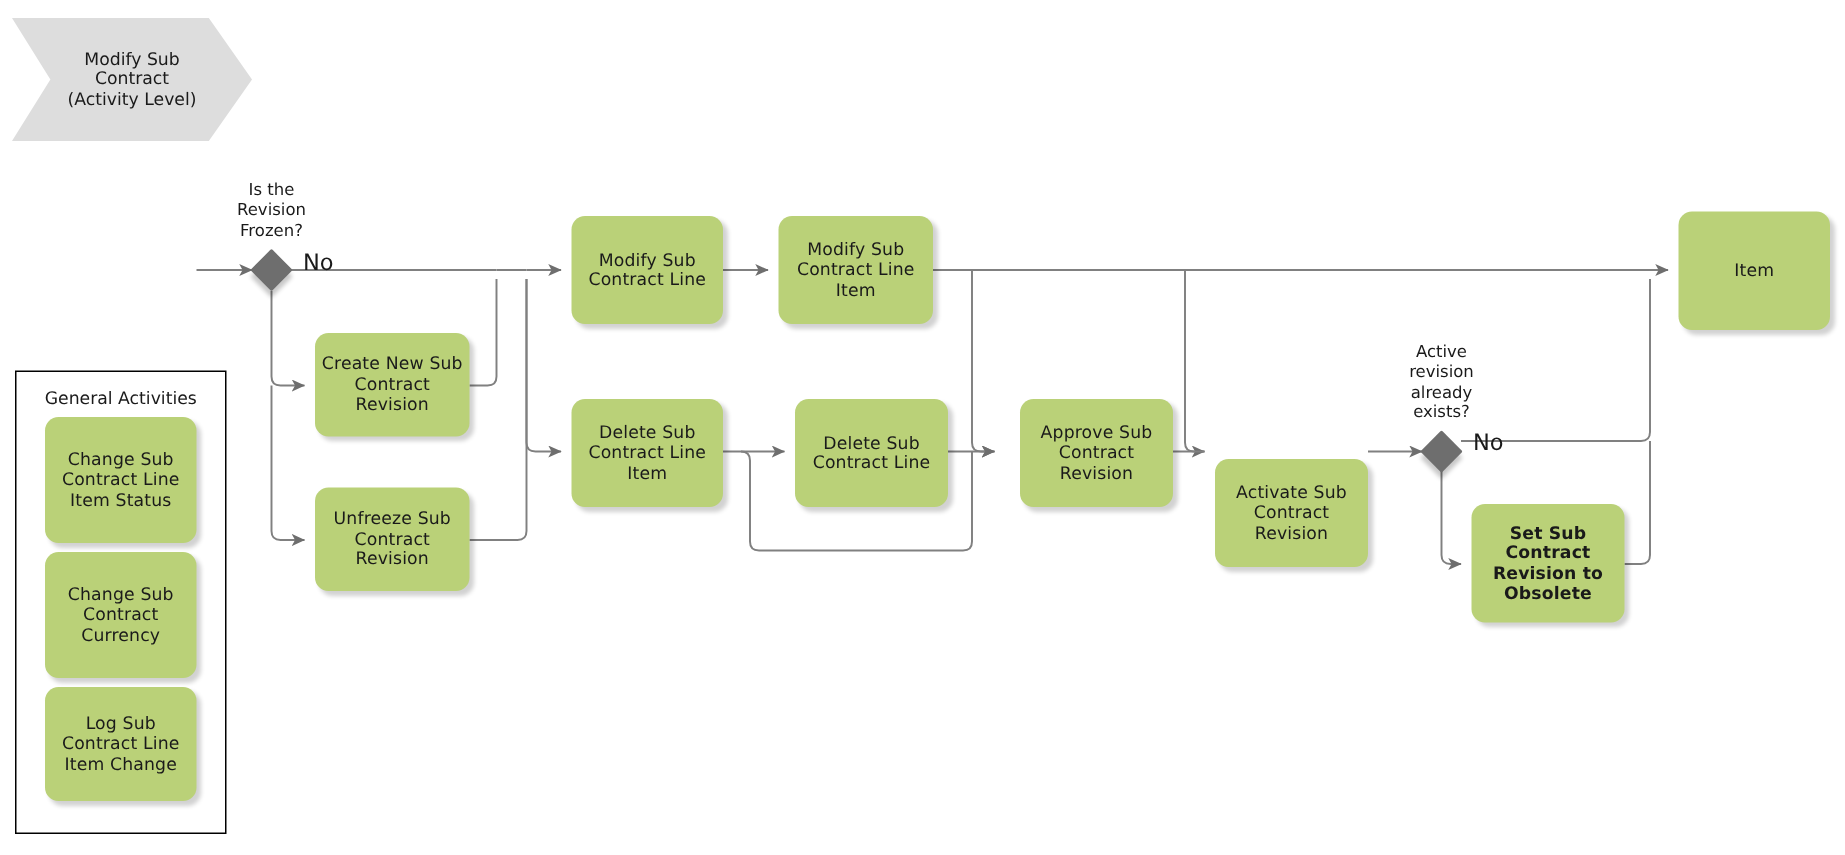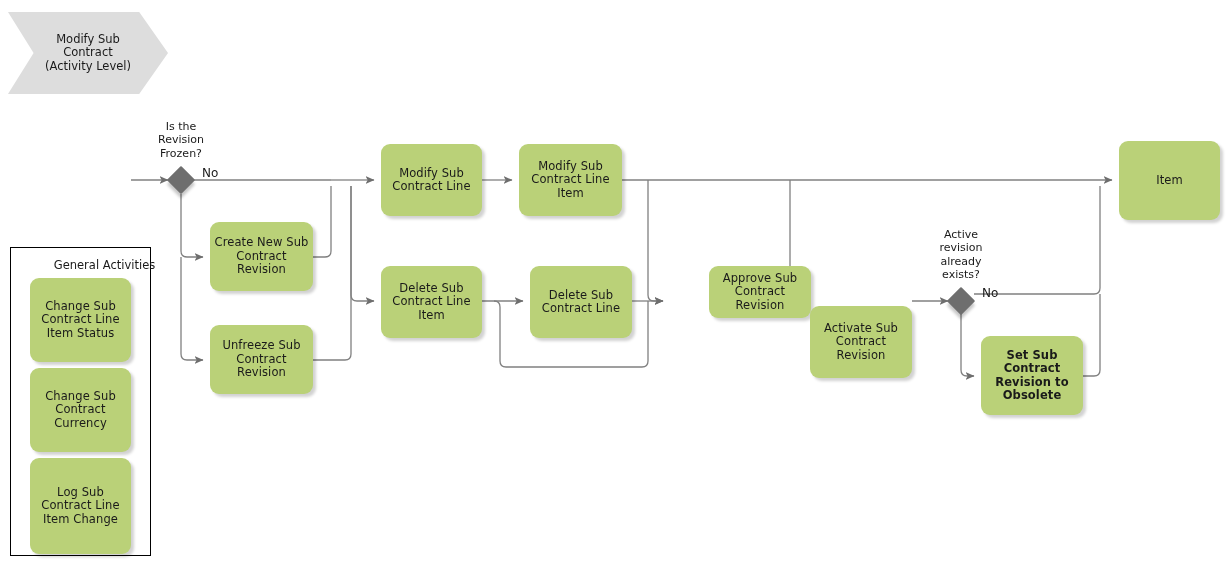--- a/index.html
+++ b/index.html
@@ -57,21 +57,21 @@
   .diamond {
     position: absolute;
     background: #6e6e6e;
     transform: rotate(45deg);
     border-radius: 1px;
     box-shadow: 3px 3px 3px rgba(0,0,0,0.22);
     z-index: 4;
   }
   .edge-label {
     position: absolute;
-    font-size: 12px;
+    font-size: 15px;
     color: #1a1a1a;
     z-index: 5;
     white-space: nowrap;
   }
   .node-label {
     position: absolute;
     font-size: 11px;
     line-height: 13.4px;
     color: #1a1a1a;
     text-align: center;
@@ -84,21 +84,20 @@
     background: #ffffff;
     z-index: 2;
   }
   .group-title {
     position: absolute;
     font-size: 11.5px;
     color: #1a1a1a;
     text-align: center;
     z-index: 5;
     white-space: nowrap;
-    margin-left: 24px;
   }
 </style>
 </head>
 <body>
 
 <div id="canvas">
 
   <svg id="edges" viewBox="0 0 1230 570">
     <defs>
       <marker id="ah" markerWidth="9" markerHeight="8" refX="8.5" refY="4" orient="auto" markerUnits="userSpaceOnUse">
@@ -190,21 +189,21 @@
     <span>Delete Sub
 Contract Line
 Item</span>
   </div>
 
   <div class="node" style="left:530px; top:266px; width:102px; height:72px;">
     <span>Delete Sub
 Contract Line</span>
   </div>
 
-  <div class="node" style="left:709px; top:266px; width:102px; height:52px;">
+  <div class="node" style="left:680px; top:266px; width:102px; height:72px;">
     <span>Approve Sub
 Contract
 Revision</span>
   </div>
 
   <div class="node" style="left:810px; top:266px; width:102px; height:72px;margin-top:40px;">
     <span>Activate Sub
 Contract
 Revision</span>
   </div>
@@ -233,19 +232,19 @@
   <div class="node" style="left:30px; top:278px; width:101px; height:84px;">
     <span>Change Sub
 Contract Line
 Item Status</span>
   </div>
   <div class="node" style="left:30px; top:368px; width:101px; height:84px;">
     <span>Change Sub
 Contract
 Currency</span>
   </div>
-  <div class="node" style="left:30px; top:458px; width:101px; height:96px;">
+  <div class="node" style="left:30px; top:458px; width:101px; height:76px;">
     <span>Log Sub
 Contract Line
 Item Change</span>
   </div>
 
 </div>
 
 </body></html>

